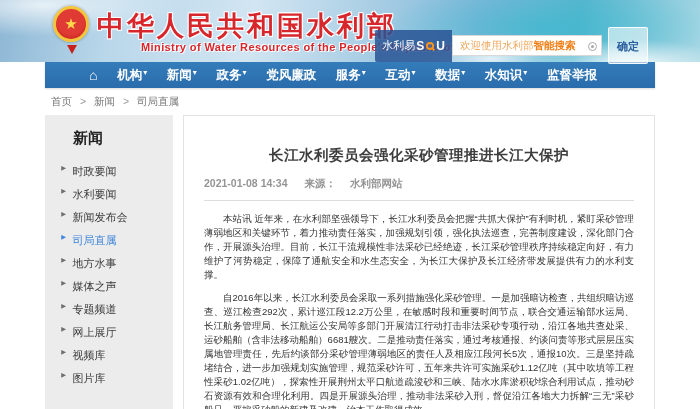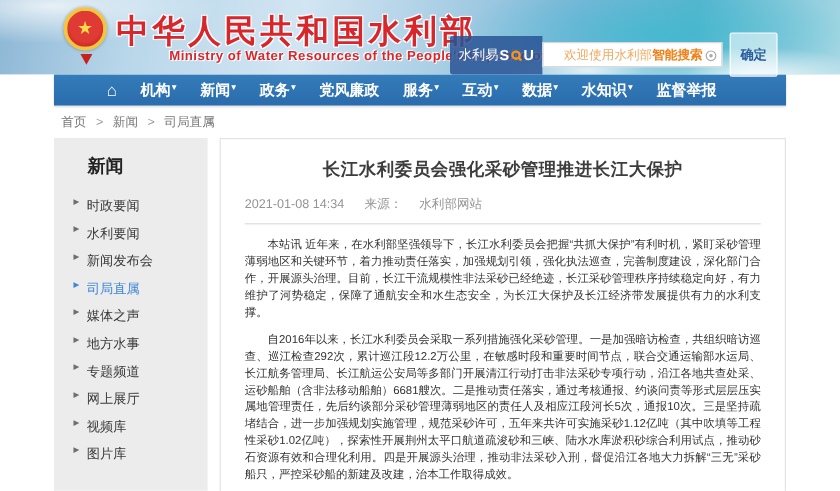--- a/index.html
+++ b/index.html
@@ -28,21 +28,21 @@
 
   .searchbar { position:absolute; right:52px; top:35px; display:flex; align-items:center; height:21px; }
   .s-brand { display:flex; align-items:center; gap:1px; height:21px; padding:16px 7px;
     background:rgba(40,84,148,.85); color:#fff; font-size:11px; border-radius:2px 0 0 2px; }
   .s-brand b { font-size:12px; }
   .mag { position:relative; display:inline-block; width:8px; height:8px; border:2px solid #f7941d;
     border-radius:50%; margin:0 1px; }
   .mag::after { content:""; position:absolute; width:2px; height:4px; background:#f7941d;
     right:-2px; bottom:-3px; transform:rotate(-45deg); }
   .s-input { position:relative; width:150px; height:21px; background:#fff; border:1px solid #d8d8d8;
-    display:flex; align-items:center; padding:0 16px 0 17px; font-size:10.5px; white-space:nowrap; overflow:hidden; cursor:text; }
+    display:flex; align-items:center; padding:0 16px 0 7px; font-size:10.5px; white-space:nowrap; overflow:hidden; cursor:text; }
   .ph-a { color:#f0a95f; }
   .ph-b { color:#f07f16; font-weight:bold; }
   .s-clear { position:absolute; right:4px; top:6px; width:9px; height:9px; border:1px solid #a9a9a9; border-radius:50%; }
   .s-clear::after { content:""; position:absolute; left:2px; top:2px; width:3px; height:3px; background:#a9a9a9; border-radius:50%; }
   .s-btn { margin-left:6px; height:37px; padding:0 8px; font-size:11px; font-weight:bold; color:#2a5d9d;
     background:rgba(255,255,255,.55); border:1px solid rgba(255,255,255,.9); border-radius:2px; cursor:pointer; line-height:18px; }
 
   
   .nav { width:610px; margin:0 auto; height:26px; background:linear-gradient(#347cba,#2a6cac);
     display:flex; align-items:center; justify-content:space-between; padding:0 58px 0 44px;
@@ -58,22 +58,22 @@
 
   
   .content { width:610px; margin:0 auto; display:flex; align-items:stretch; min-height:300px; }
   .sidebar { width:128px; background:#ececec; padding:12px 8px 40px 12px; }
   .sb-title { font-size:15px; font-weight:600; color:#222; margin:2px 0 12px 16px; }
   .sb-item { display:flex; align-items:flex-start; padding:4px 0 4px 4px; font-size:11px; color:#3a3a3a; cursor:pointer; }
   .sb-item .tri { font-size:7px; color:#6e6e6e; margin-right:6px; transform:scale(.9); }
   .sb-item.active, .sb-item.active .tri { color:#3f86d8; }
 
   .article { flex:1; margin-left:10px; background:#fff; border:1px solid #e3e3e3; padding:12px 20px 20px; }
-  .a-title { font-size:14.5px; font-weight:600; color:#3d3d3d; text-align:center; margin:4px 0 12px; letter-spacing:.5px; }
-  .a-meta { display:flex; justify-content:space-between; align-items:center; font-size:10.5px; color:#949494; }
+  .a-title { font-size:14.5px; font-weight:600; color:#3d3d3d; text-align:center; margin:18px 0 12px; letter-spacing:.5px; }
+  .a-meta { display:flex; justify-content:space-between; align-items:center; font-size:10.5px; color:#949494;font-weight:bold; }
   .a-meta .left span { margin-right:14px; }
   .a-meta .right { display:flex; align-items:center; gap:5px; color:#8a8a8a; }
   .fs-ctl { cursor:pointer; }
   .print-wrap { display:flex; align-items:center; gap:3px; margin-left:8px; cursor:pointer; }
   .print-icon { position:relative; width:13px; height:11px; display:inline-block; }
   .pi-paper { position:absolute; left:3px; top:0; width:7px; height:5px; background:#fff; border:1px solid #9a9a9a; }
   .pi-body { position:absolute; left:0; bottom:0; width:13px; height:6px; background:#9a9a9a; border-radius:1px; }
   .icon-wechat { position:relative; width:16px; height:16px; background:#53c327; border-radius:3px; display:inline-block; cursor:pointer; margin-left:6px; }
   .icon-wechat::before { content:""; position:absolute; left:2px; top:3px; width:8px; height:7px; background:#fff; border-radius:50%; }
   .icon-wechat::after { content:""; position:absolute; left:8px; top:6px; width:6px; height:6px; background:#fff; border-radius:50%; }
@@ -145,25 +145,25 @@
     <div class="sb-item">
         <span class="tri">▶</span>
         <span>新闻发布会</span>
       </div>
     <div class="sb-item active">
         <span class="tri">▶</span>
         <span>司局直属</span>
       </div>
     <div class="sb-item">
         <span class="tri">▶</span>
-        <span>媒体之声</span>
+        <span>地方水事</span>
       </div>
     <div class="sb-item">
         <span class="tri">▶</span>
-        <span>地方水事</span>
+        <span>媒体之声</span>
       </div>
     <div class="sb-item">
         <span class="tri">▶</span>
         <span>专题频道</span>
       </div>
     <div class="sb-item">
         <span class="tri">▶</span>
         <span>网上展厅</span>
       </div>
     <div class="sb-item">

